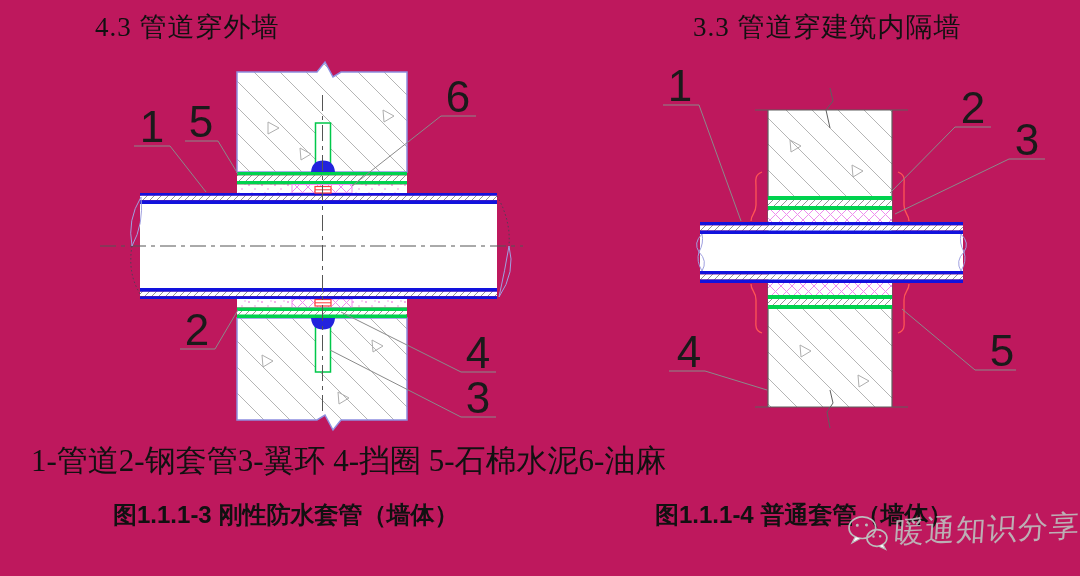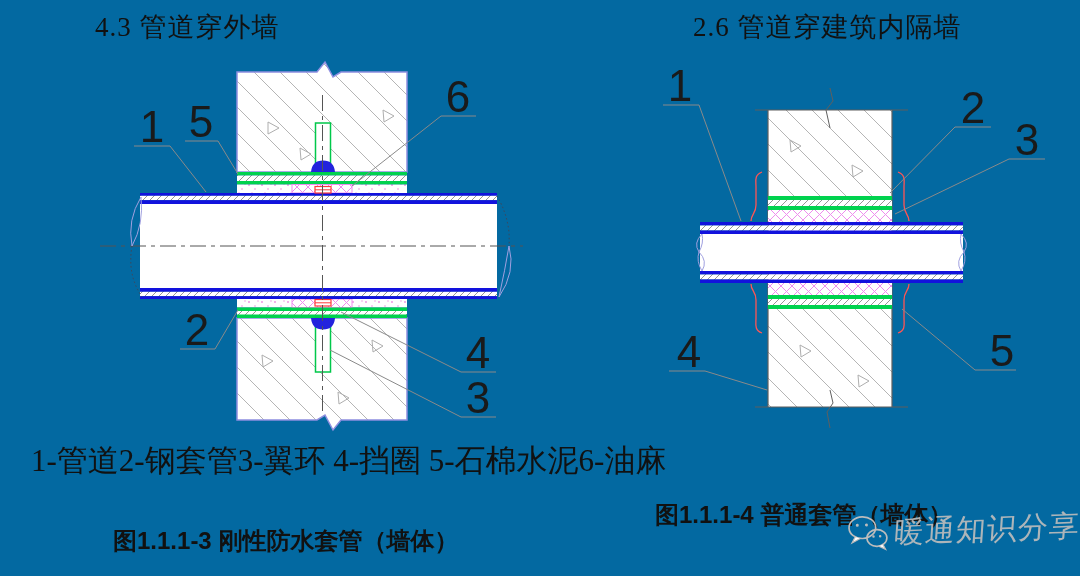--- a/index.html
+++ b/index.html
@@ -1,41 +1,41 @@
 <!DOCTYPE html>
 <html><head>
 <meta charset="utf-8">
 <style>
   html,body{margin:0;padding:0;background:#fff;}
-  .page{position:relative;width:1080px;height:576px;background:#0369a1;overflow:hidden;
+  .page{position:relative;width:1080px;height:576px;background:#be185d;overflow:hidden;
         font-family:"Liberation Serif", serif;color:#111;}
   .sec-title{position:absolute;font-size:27px;letter-spacing:1px;white-space:nowrap;}
   .sec-title.left{left:95px;top:9px;}
   .sec-title.right{left:693px;top:9px;}
   .legend-line{position:absolute;left:31px;top:440px;font-size:31px;white-space:nowrap;}
   .fig-caption{position:absolute;top:499px;font-size:24px;font-weight:700;
                font-family:"Liberation Sans", sans-serif;white-space:nowrap;}
-  .fig-caption.left{left:113px;margin-top:26px;}
+  .fig-caption.left{left:113px;}
   .fig-caption.right{left:655px;}
   .drawing{position:absolute;left:0;top:0;}
   .callout{font-family:"Liberation Sans", sans-serif;font-size:44px;fill:#1a1a1a;}
   .watermark{position:absolute;left:845px;top:500px;width:235px;height:60px;
              display:flex;align-items:center;gap:4px;transform:rotate(-2deg);
              pointer-events:none;}
   .watermark-text{font-family:"Liberation Sans", sans-serif;font-size:30px;
              color:#bcbcbc;opacity:.92;letter-spacing:1px;transform:skewX(-6deg);
              white-space:nowrap;}
 </style>
 </head>
 <body>
 
 <div class="page">
 
   <div class="sec-title left">4.3 管道穿外墙</div>
-  <div class="sec-title right">2.6 管道穿建筑内隔墙</div>
+  <div class="sec-title right">3.3 管道穿建筑内隔墙</div>
 
   <svg class="drawing" width="1080" height="576" viewBox="0 0 1080 576">
     <defs>
       <pattern id="wallHatch" width="26" height="26" patternUnits="userSpaceOnUse">
         <rect width="26" height="26" fill="#ffffff"></rect>
         <line x1="0" y1="0" x2="26" y2="26" stroke="#b5b5b5" stroke-width="1"></line>
       </pattern>
       <pattern id="steelHatch" width="7" height="7" patternUnits="userSpaceOnUse">
         <rect width="7" height="7" fill="#ffffff"></rect>
         <line x1="0" y1="7" x2="7" y2="0" stroke="#8a8a8a" stroke-width="0.9"></line>

